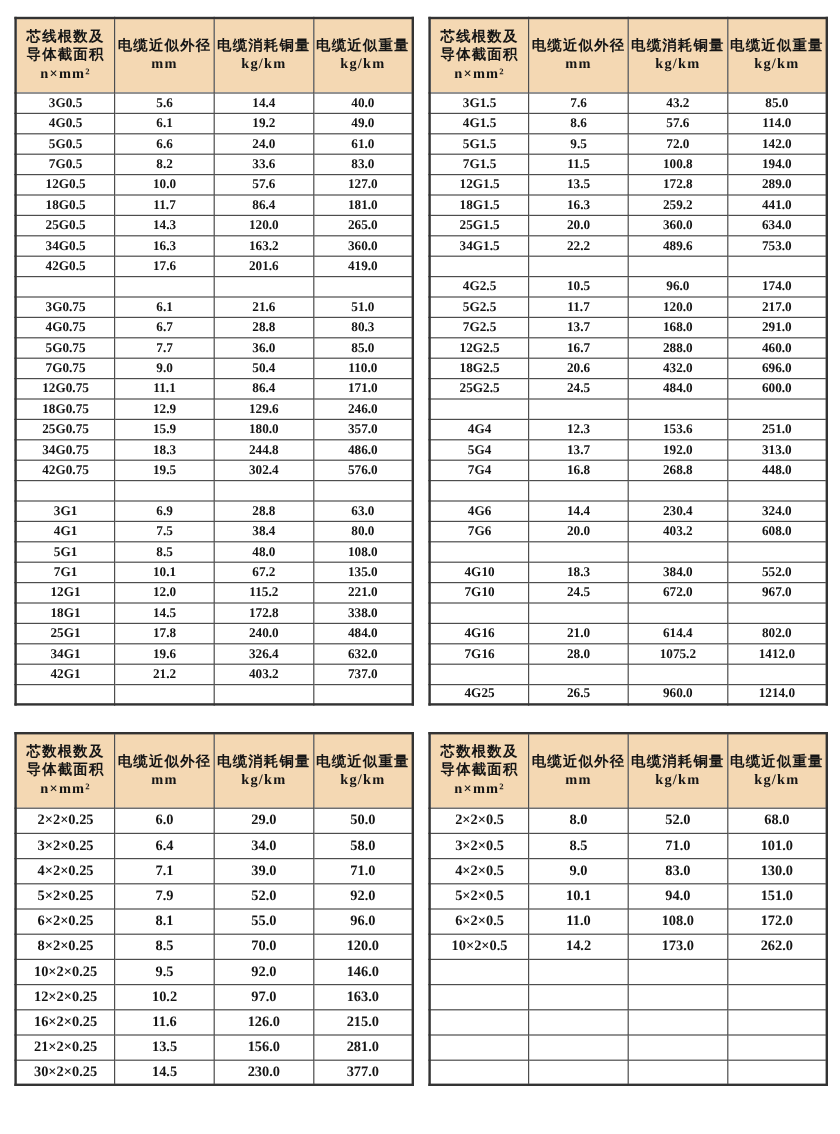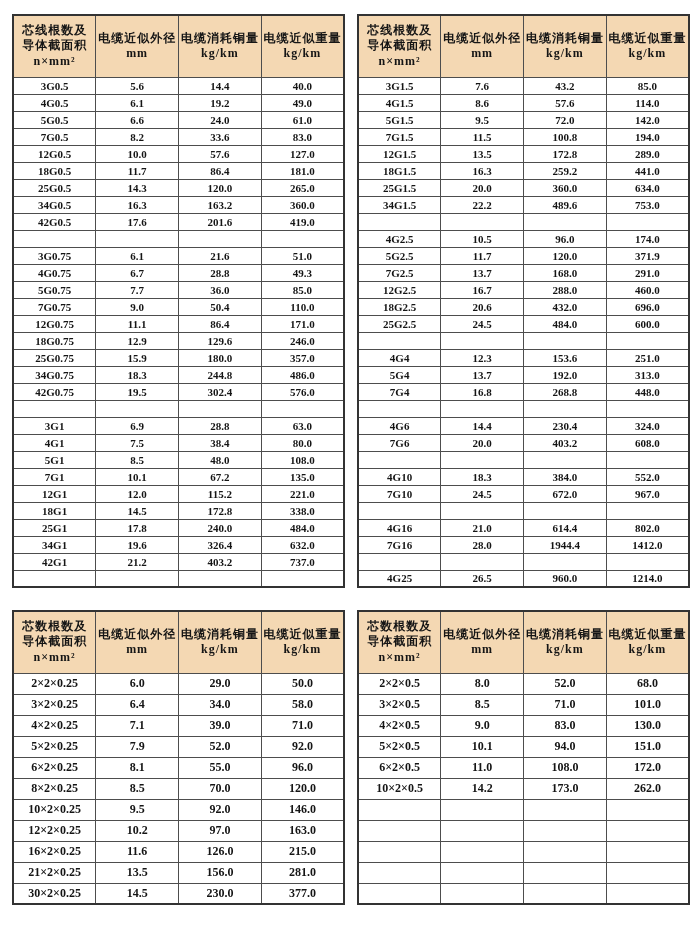--- a/index.html
+++ b/index.html
@@ -142,21 +142,21 @@
         <tr>
           <td>3G0.75</td>
           <td>6.1</td>
           <td>21.6</td>
           <td>51.0</td>
         </tr>
         <tr>
           <td>4G0.75</td>
           <td>6.7</td>
           <td>28.8</td>
-          <td>49.3</td>
+          <td>80.3</td>
         </tr>
         <tr>
           <td>5G0.75</td>
           <td>7.7</td>
           <td>36.0</td>
           <td>85.0</td>
         </tr>
         <tr>
           <td>7G0.75</td>
           <td>9.0</td>
@@ -341,21 +341,21 @@
         <tr>
           <td>4G2.5</td>
           <td>10.5</td>
           <td>96.0</td>
           <td>174.0</td>
         </tr>
         <tr>
           <td>5G2.5</td>
           <td>11.7</td>
           <td>120.0</td>
-          <td>371.9</td>
+          <td>217.0</td>
         </tr>
         <tr>
           <td>7G2.5</td>
           <td>13.7</td>
           <td>168.0</td>
           <td>291.0</td>
         </tr>
         <tr>
           <td>12G2.5</td>
           <td>16.7</td>
@@ -442,21 +442,21 @@
         </tr>
         <tr>
           <td>4G16</td>
           <td>21.0</td>
           <td>614.4</td>
           <td>802.0</td>
         </tr>
         <tr>
           <td>7G16</td>
           <td>28.0</td>
-          <td>1944.4</td>
+          <td>1075.2</td>
           <td>1412.0</td>
         </tr>
         <tr>
           <td></td>
           <td></td>
           <td></td>
           <td></td>
         </tr>
         <tr>
           <td>4G25</td>

